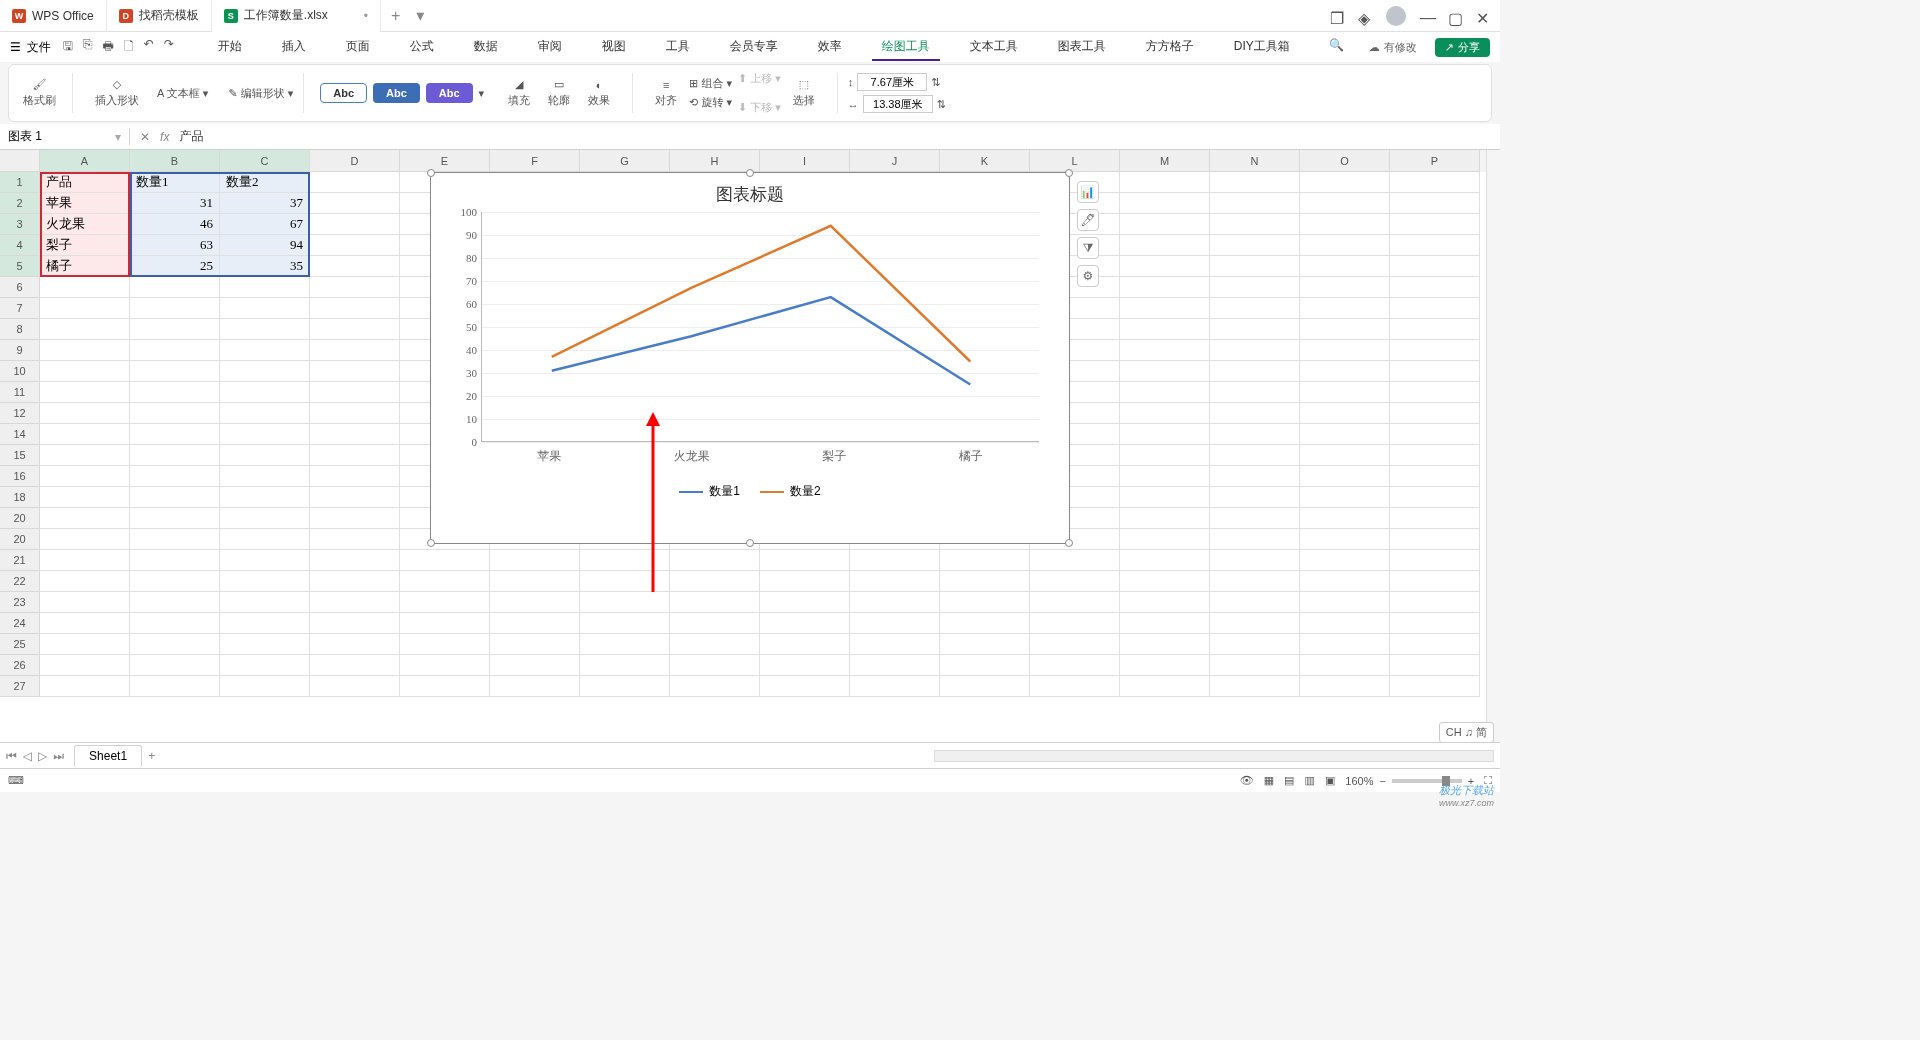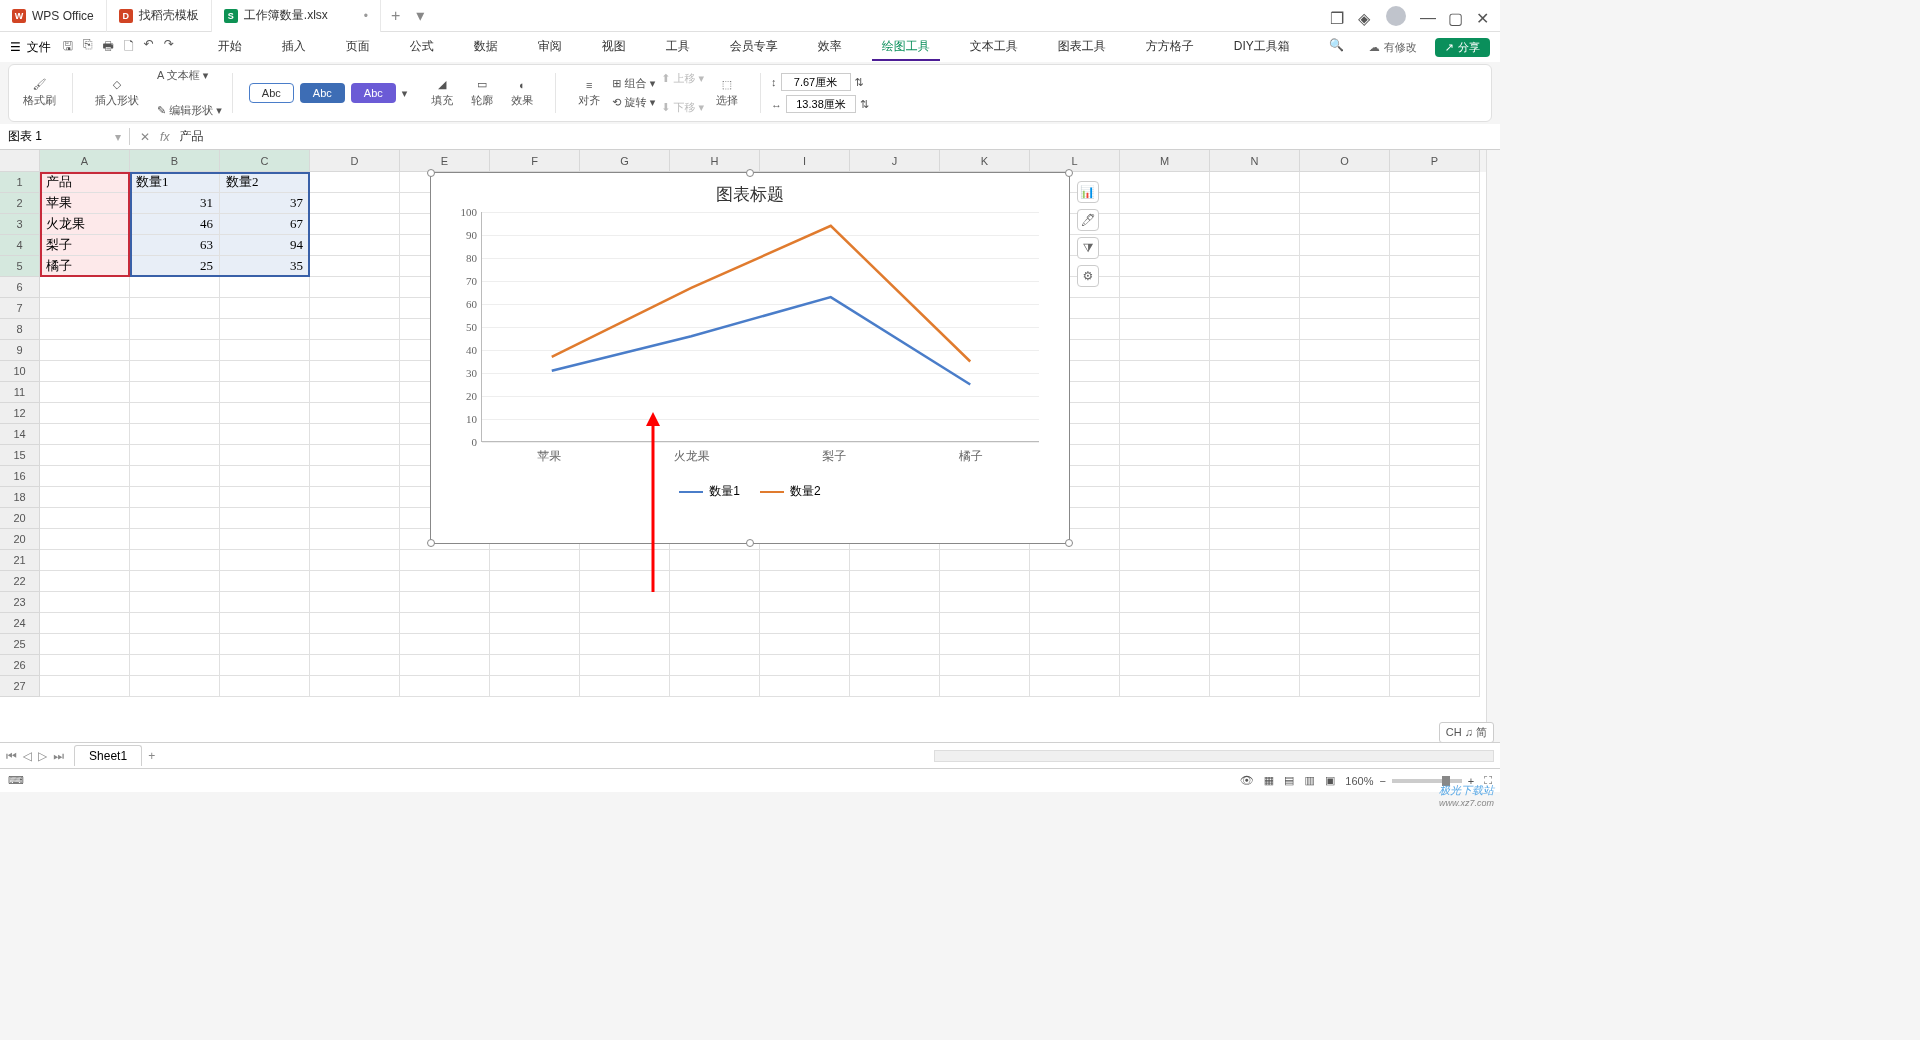--- a/index.html
+++ b/index.html
@@ -26,21 +26,21 @@
 .menutab.active { color: #0a8f5b; border-bottom: 2px solid #4c1d95; }
 .menurow-right { margin-left: auto; display: flex; gap: 8px; align-items: center; }
 .pill { background: #0a8f5b; color: #fff; padding: 2px 10px; border-radius: 4px; font-size: 11px; display: flex; align-items: center; gap: 4px; }
 .pill.gray { background: transparent; color: #666; border: none; }
 
 
 .ribbon { height: 58px; background: #fff; border: 1px solid #e0e0e0; margin: 2px 8px; border-radius: 6px; display: flex; align-items: center; padding: 4px 8px; gap: 6px; font-size: 11px; color: #555; }
 .rb-group { display: flex; flex-direction: column; align-items: center; gap: 2px; padding: 0 6px; }
 .rb-group.row { flex-direction: row; gap: 6px; }
 .rb-sep { width: 1px; height: 40px; background: #e5e5e5; margin: 0 4px; }
-.abc-btn { padding: 3px 12px; border-radius: 4px; font-size: 11px; color: #fff; border: 1px solid transparent; }
+.abc-btn { padding: 3px 12px; border-radius: 4px; font-size: 11px; color: #fff; border: 1px solid transparent; font-weight: bold; }
 .abc-btn.outline { background: #fff; border: 1px solid #4a7dc9; color: #333; }
 .abc-btn.blue { background: #3d6db5; }
 .abc-btn.purple { background: #6b5bd6; }
 .dim { width: 70px; height: 18px; border: 1px solid #ccc; font-size: 11px; text-align: center; background: #fff; }
 .dim-spin { display: flex; align-items: center; gap: 4px; }
 
 
 .fxrow { height: 26px; background: #fff; border-bottom: 1px solid #d0d0d0; display: flex; align-items: center; font-size: 12px; }
 .namebox { width: 130px; border-right: 1px solid #d0d0d0; padding: 0 8px; display: flex; align-items: center; justify-content: space-between; }
 .fx-area { display: flex; align-items: center; gap: 10px; padding-left: 10px; color: #888; }
@@ -172,21 +172,21 @@
     <span>🖌</span>
     <span>格式刷</span>
   </div>
   <div class="rb-sep"></div>
   <div class="rb-group">
     <div class="rb-group">
       <span>◇</span>
       <span>插入形状</span>
     </div>
   </div>
-  <div style="display:flex;flex-direction:column;gap:20px">
+  <div style="display:flex;gap:20px">
     <span>A <span>文本框</span> ▾</span>
     <span>✎ <span>编辑形状</span> ▾</span>
   </div>
   <div class="rb-sep"></div>
   <div class="rb-group row">
     <span class="abc-btn outline">Abc</span>
     <span class="abc-btn blue">Abc</span>
     <span class="abc-btn purple">Abc</span>
     <span>▾</span>
   </div>

